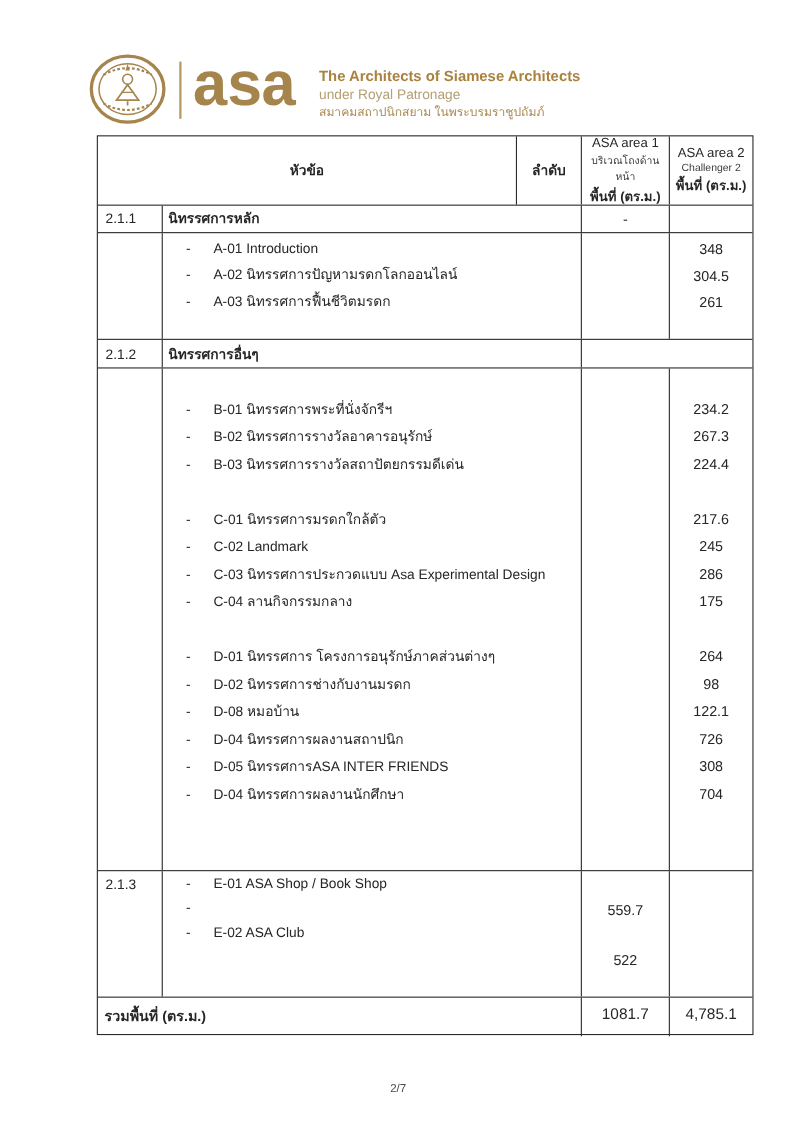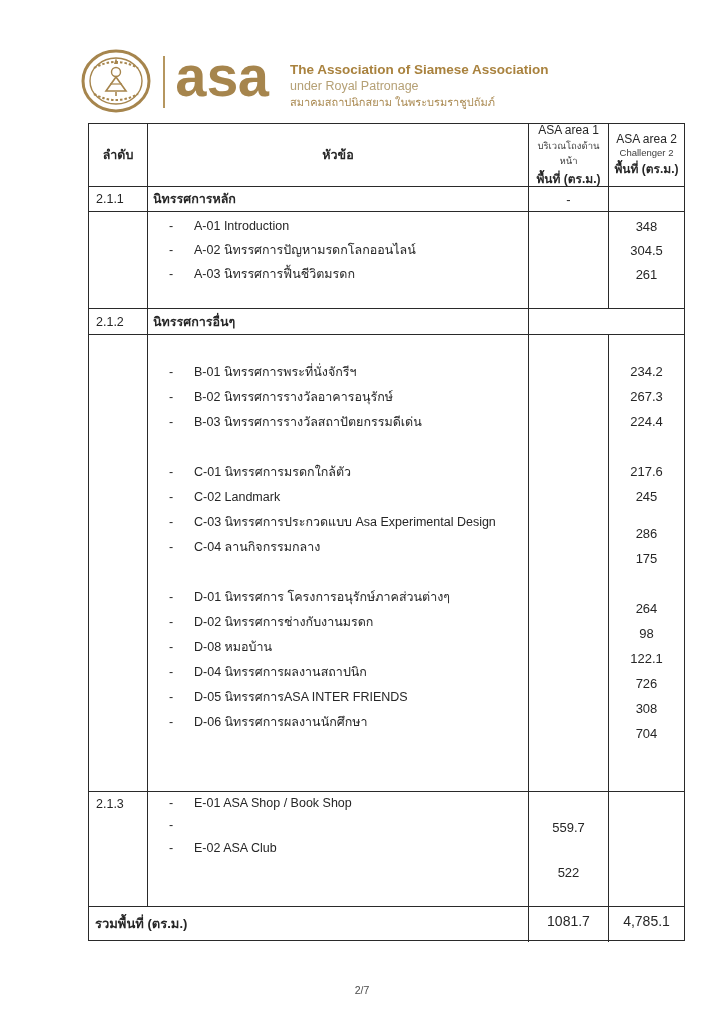--- a/index.html
+++ b/index.html
@@ -83,33 +83,33 @@
   <path d="M36 10 L38 16 L34 16 Z" fill="#a6854d"></path>
   <path d="M36 29 L46 43 L26 43 Z" fill="none" stroke="#a6854d" stroke-width="1.6"></path>
   <path d="M30 36 L42 36" stroke="#a6854d" stroke-width="1.2"></path>
   <path d="M36 44 L36 48" stroke="#a6854d" stroke-width="1.6"></path>
   <path d="M14 20 q22 -12 44 0" fill="none" stroke="#a6854d" stroke-width="2" stroke-dasharray="2.5 2"></path>
   <path d="M14 46 q22 12 44 0" fill="none" stroke="#a6854d" stroke-width="2" stroke-dasharray="2.5 2"></path>
 </svg>
 <div class="brand-divider"></div>
 <div class="wordmark">asa</div>
 <div class="org-text">
-  <div class="org-name">The Association of Siamese Association</div>
+  <div class="org-name">The Architects of Siamese Architects</div>
   <div class="org-sub">under Royal Patronage</div>
   <div class="org-th">สมาคมสถาปนิกสยาม ในพระบรมราชูปถัมภ์</div>
 </div>
 
 <div class="doc-table">
 
   <div class="trow hrow">
+    <div class="cell c2">
+      <span class="h-main">หัวข้อ</span>
+    </div>
     <div class="cell c1">
       <span class="h-main">ลำดับ</span>
-    </div>
-    <div class="cell c2">
-      <span class="h-main">หัวข้อ</span>
     </div>
     <div class="cell c3">
       <span class="h-line1">ASA area 1</span>
       <span class="h-line2">บริเวณโถงด้านหน้า</span>
       <span class="h-line3">พื้นที่ (ตร.ม.)</span>
     </div>
     <div class="cell c4">
       <span class="h-line1">ASA area 2</span>
       <span class="h-line2">Challenger 2</span>
       <span class="h-line3">พื้นที่ (ตร.ม.)</span>
@@ -203,33 +203,33 @@
         <div class="tline" style="height: 25px;">
           <span class="dash">-</span>
           <span class="lbl">D-04 นิทรรศการผลงานสถาปนิก</span>
         </div>
         <div class="tline" style="height: 25px;">
           <span class="dash">-</span>
           <span class="lbl">D-05 นิทรรศการASA INTER FRIENDS</span>
         </div>
         <div class="tline" style="height: 25px;">
           <span class="dash">-</span>
-          <span class="lbl">D-06 นิทรรศการผลงานนักศึกษา</span>
+          <span class="lbl">D-04 นิทรรศการผลงานนักศึกษา</span>
         </div>
       </div>
     <div class="cell c3"></div>
     <div class="cell c4">
         <div class="tline num" style="height: 24px;"></div>
         <div class="tline num" style="height: 25px;">234.2</div>
         <div class="tline num" style="height: 25px;">267.3</div>
         <div class="tline num" style="height: 25px;">224.4</div>
         <div class="tline num" style="height: 25px;"></div>
         <div class="tline num" style="height: 25px;">217.6</div>
         <div class="tline num" style="height: 25px;">245</div>
-        <div class="tline num" style="height: 25px; margin-top: 12px;">286</div>
+        <div class="tline num" style="height: 25px;">286</div>
         <div class="tline num" style="height: 25px;">175</div>
         <div class="tline num" style="height: 25px;"></div>
         <div class="tline num" style="height: 25px;">264</div>
         <div class="tline num" style="height: 25px;">98</div>
         <div class="tline num" style="height: 25px;">122.1</div>
         <div class="tline num" style="height: 25px;">726</div>
         <div class="tline num" style="height: 25px;">308</div>
         <div class="tline num" style="height: 25px;">704</div>
       </div>
   </div>

